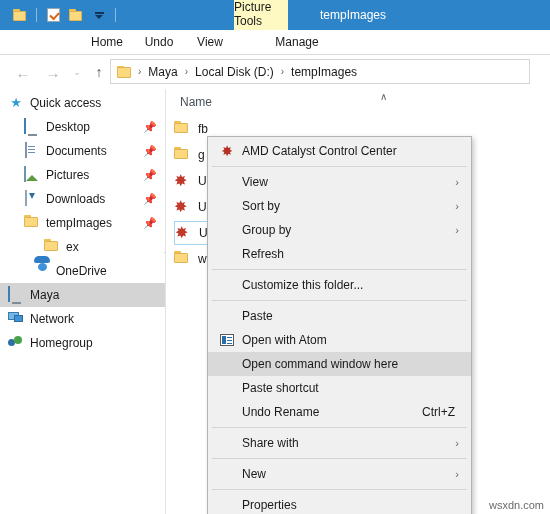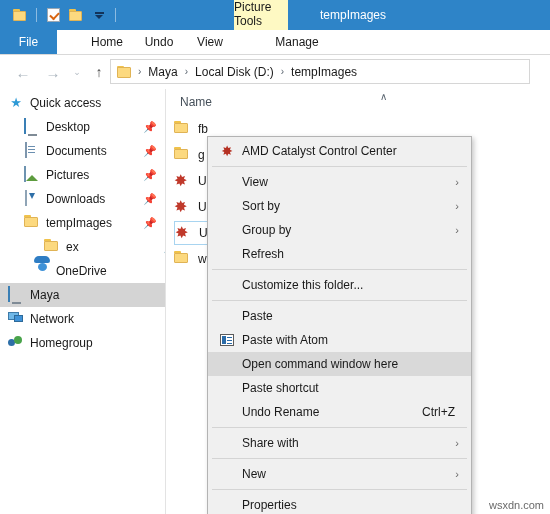--- a/index.html
+++ b/index.html
@@ -577,23 +577,20 @@
   </div>
 </div>
 <div class="ctx-tab">
   <span>Picture Tools</span>
 </div>
 <div class="win-title">
   <span>tempImages</span>
 </div>
 
 <div class="ribbonbar">
-  <div class="tab-file">
-    <span>File</span>
-  </div>
   <div class="tab tab-home">
     <span>Home</span>
   </div>
   <div class="tab tab-share">
     <span>Undo</span>
   </div>
   <div class="tab tab-view">
     <span>View</span>
   </div>
   <div class="tab tab-manage">
@@ -763,21 +760,21 @@
     </div>
     <div class="mi-sep"></div>
     <div class="mi">
       <span class="mi-ico"></span>
       <span class="mi-label">Paste</span>
     </div>
     <div class="mi">
       <span class="mi-ico">
         <span class="atom-ico"></span>
       </span>
-      <span class="mi-label">Paste with Atom</span>
+      <span class="mi-label">Open with Atom</span>
     </div>
     <div class="mi hover">
       <span class="mi-ico"></span>
       <span class="mi-label">Open command window here</span>
     </div>
     <div class="mi">
       <span class="mi-ico"></span>
       <span class="mi-label">Paste shortcut</span>
     </div>
     <div class="mi">

